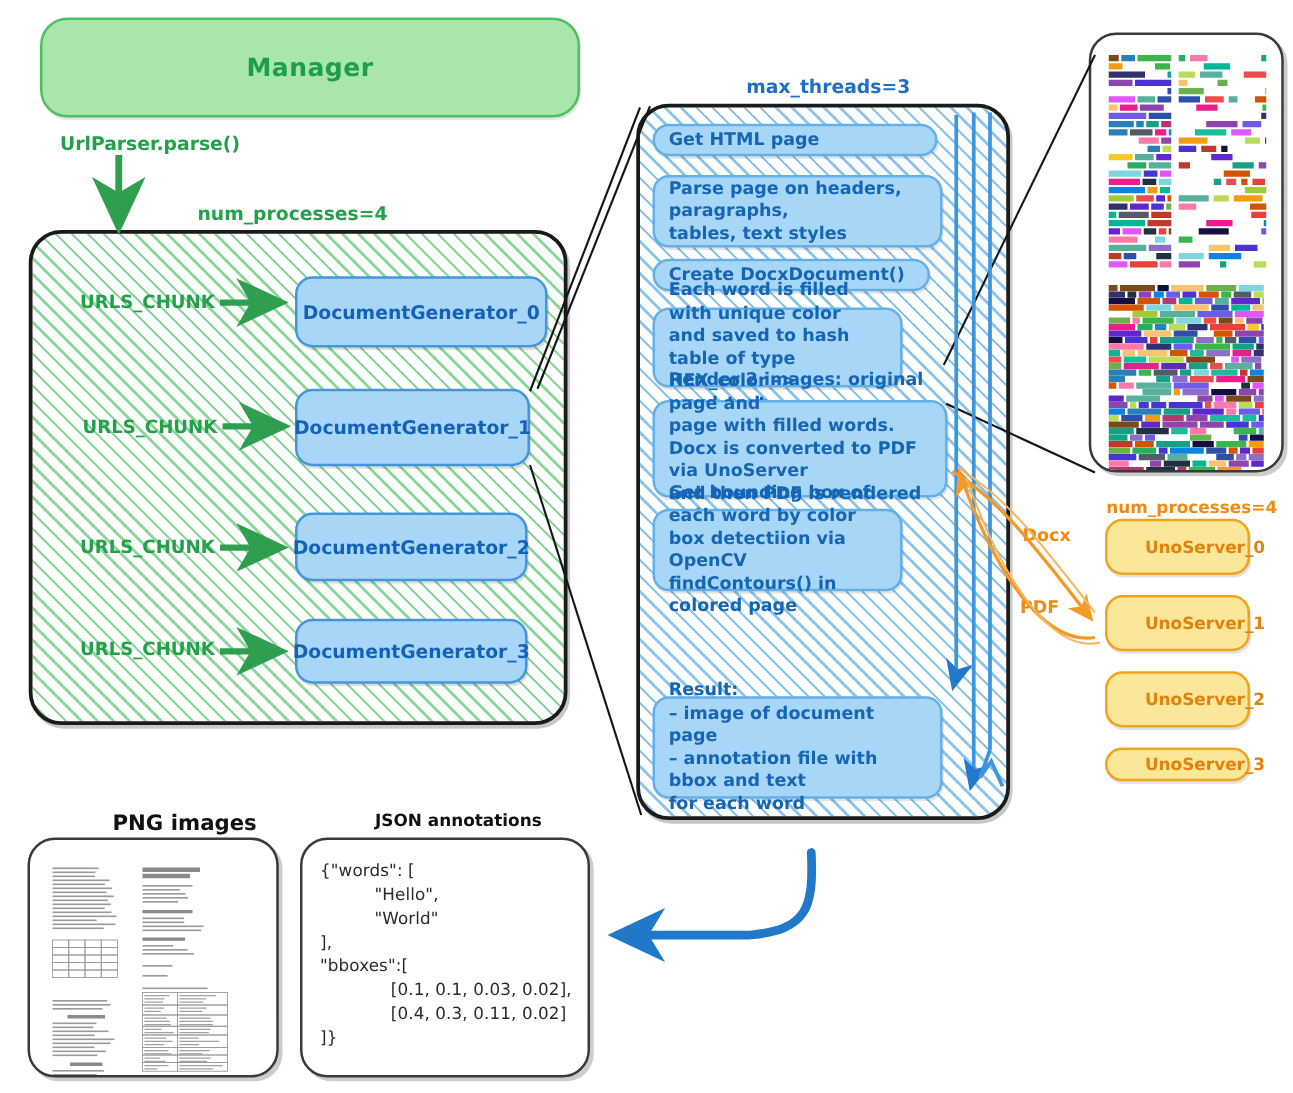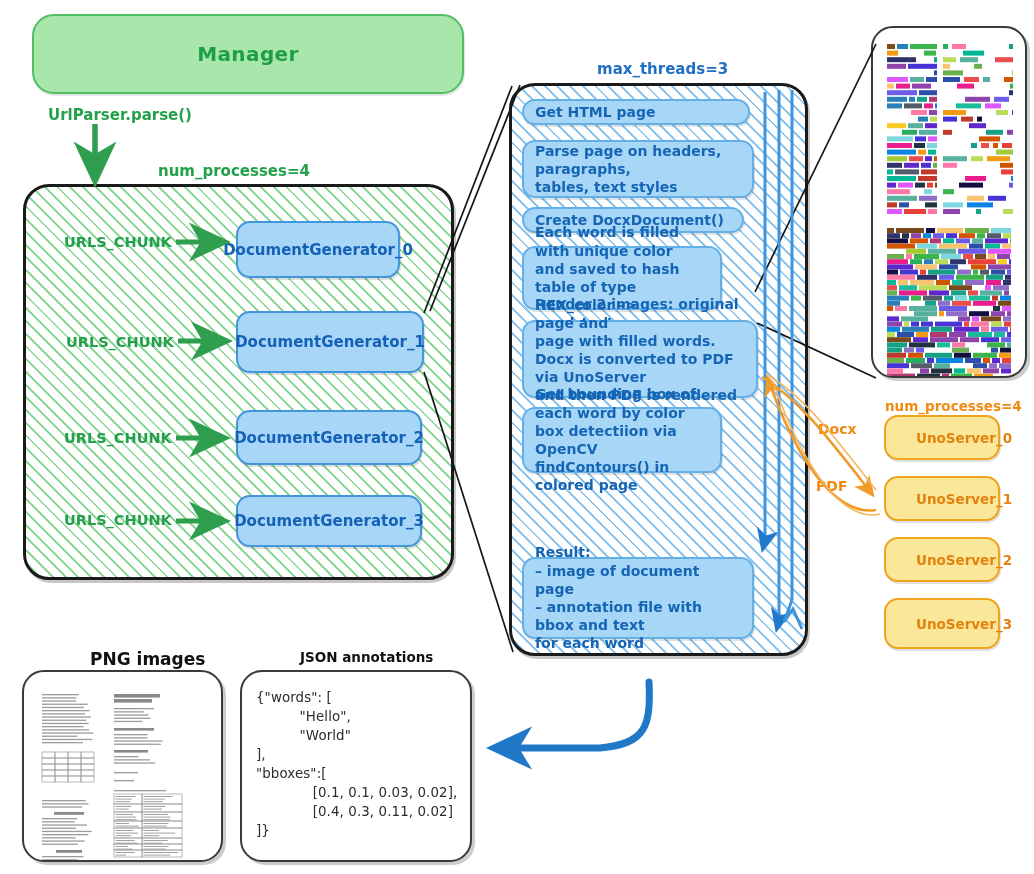--- a/index.html
+++ b/index.html
@@ -95,21 +95,21 @@
 
   <div class="abs lbl lbl-orange" style="left:885px;top:398px;font-size:13.5px;">num_processes=4</div>
 
   <div class="abs container-box hatch-green" style="left:23px;top:184px;width:431px;height:396px;"></div>
 
   <div class="abs lbl lbl-green" style="left:64px;top:234px;font-size:14.5px;">URLS_CHUNK</div>
   <div class="abs lbl lbl-green" style="left:66px;top:334px;font-size:14.5px;">URLS_CHUNK</div>
   <div class="abs lbl lbl-green" style="left:64px;top:430px;font-size:14.5px;">URLS_CHUNK</div>
   <div class="abs lbl lbl-green" style="left:64px;top:512px;font-size:14.5px;">URLS_CHUNK</div>
 
-  <div class="abs blue-node" style="left:236px;top:221px;width:164px;height:57px;">
+  <div class="abs blue-node" style="left:236px;top:221px;width:202px;height:57px;">
     <span>DocumentGenerator_0</span>
   </div>
   <div class="abs blue-node" style="left:236px;top:311px;width:188px;height:62px;">
     <span>DocumentGenerator_1</span>
   </div>
   <div class="abs blue-node" style="left:236px;top:410px;width:186px;height:55px;">
     <span>DocumentGenerator_2</span>
   </div>
   <div class="abs blue-node" style="left:236px;top:495px;width:186px;height:52px;">
     <span>DocumentGenerator_3</span>
@@ -152,21 +152,21 @@
 
   <div class="abs uno-node" style="left:884px;top:415px;width:116px;height:45px;">
     <span>UnoServer_0</span>
   </div>
   <div class="abs uno-node" style="left:884px;top:476px;width:116px;height:45px;">
     <span>UnoServer_1</span>
   </div>
   <div class="abs uno-node" style="left:884px;top:537px;width:116px;height:45px;">
     <span>UnoServer_2</span>
   </div>
-  <div class="abs uno-node" style="left:884px;top:598px;width:116px;height:51px;">
+  <div class="abs uno-node" style="left:884px;top:598px;width:116px;height:27px;">
     <span>UnoServer_3</span>
   </div>
 
   <div class="abs lbl lbl-orange" style="left:818px;top:421px;font-size:14px;">Docx</div>
   <div class="abs lbl lbl-orange" style="left:816px;top:478px;font-size:14px;">PDF</div>
 
   <div class="abs panel" style="left:871px;top:26px;width:156px;height:352px;overflow:hidden;">
     <svg id="colorwords" width="152" height="348" viewBox="0 0 152 348">
         <rect x="14" y="16" width="8" height="5" fill="#7a4a1d"></rect>
         <rect x="24" y="16" width="11" height="5" fill="#2980b9"></rect>

